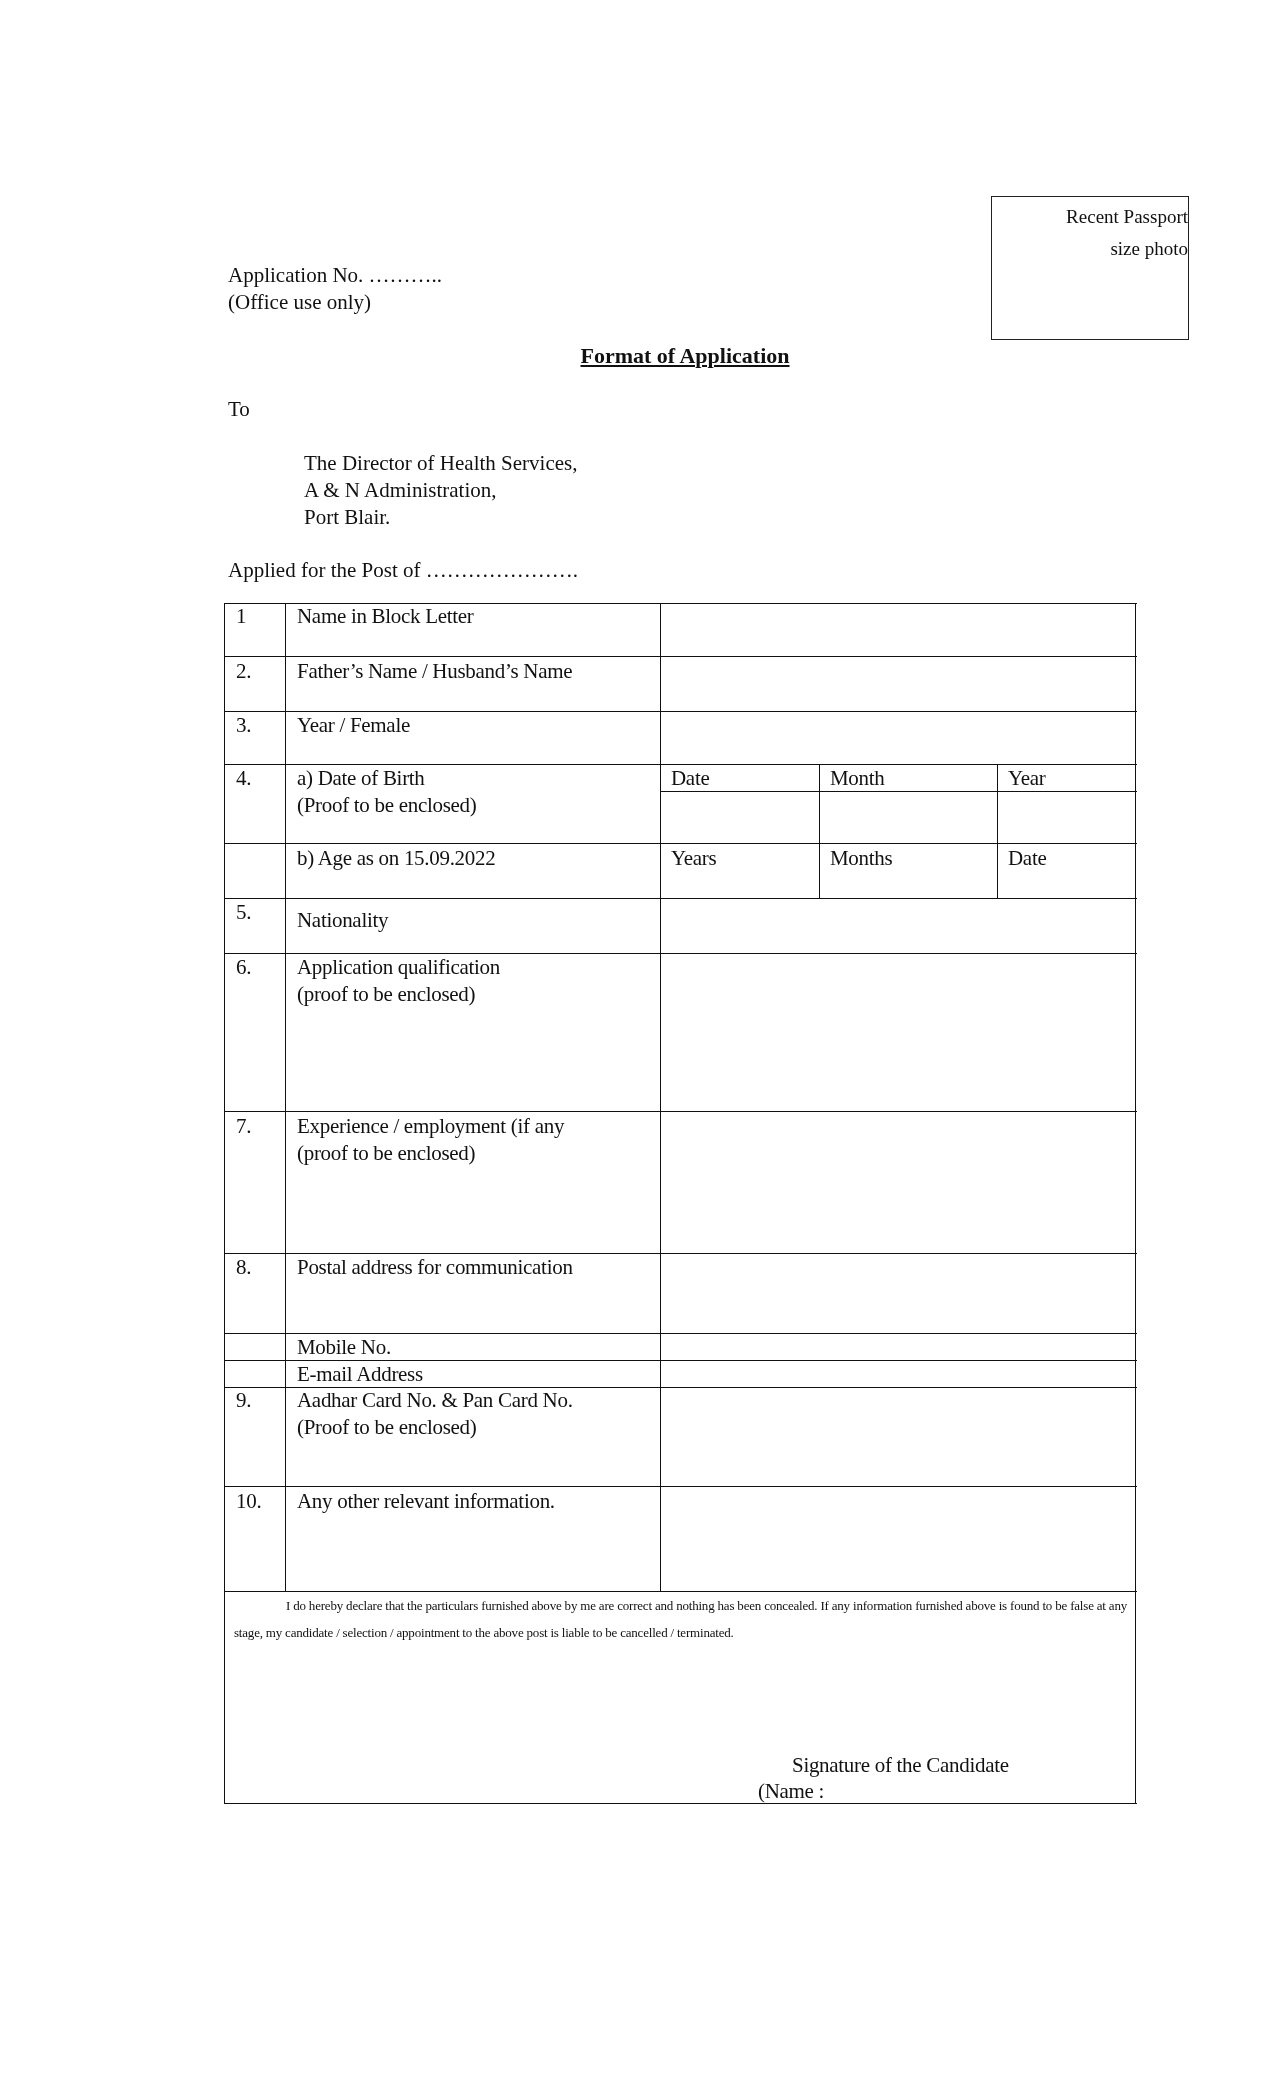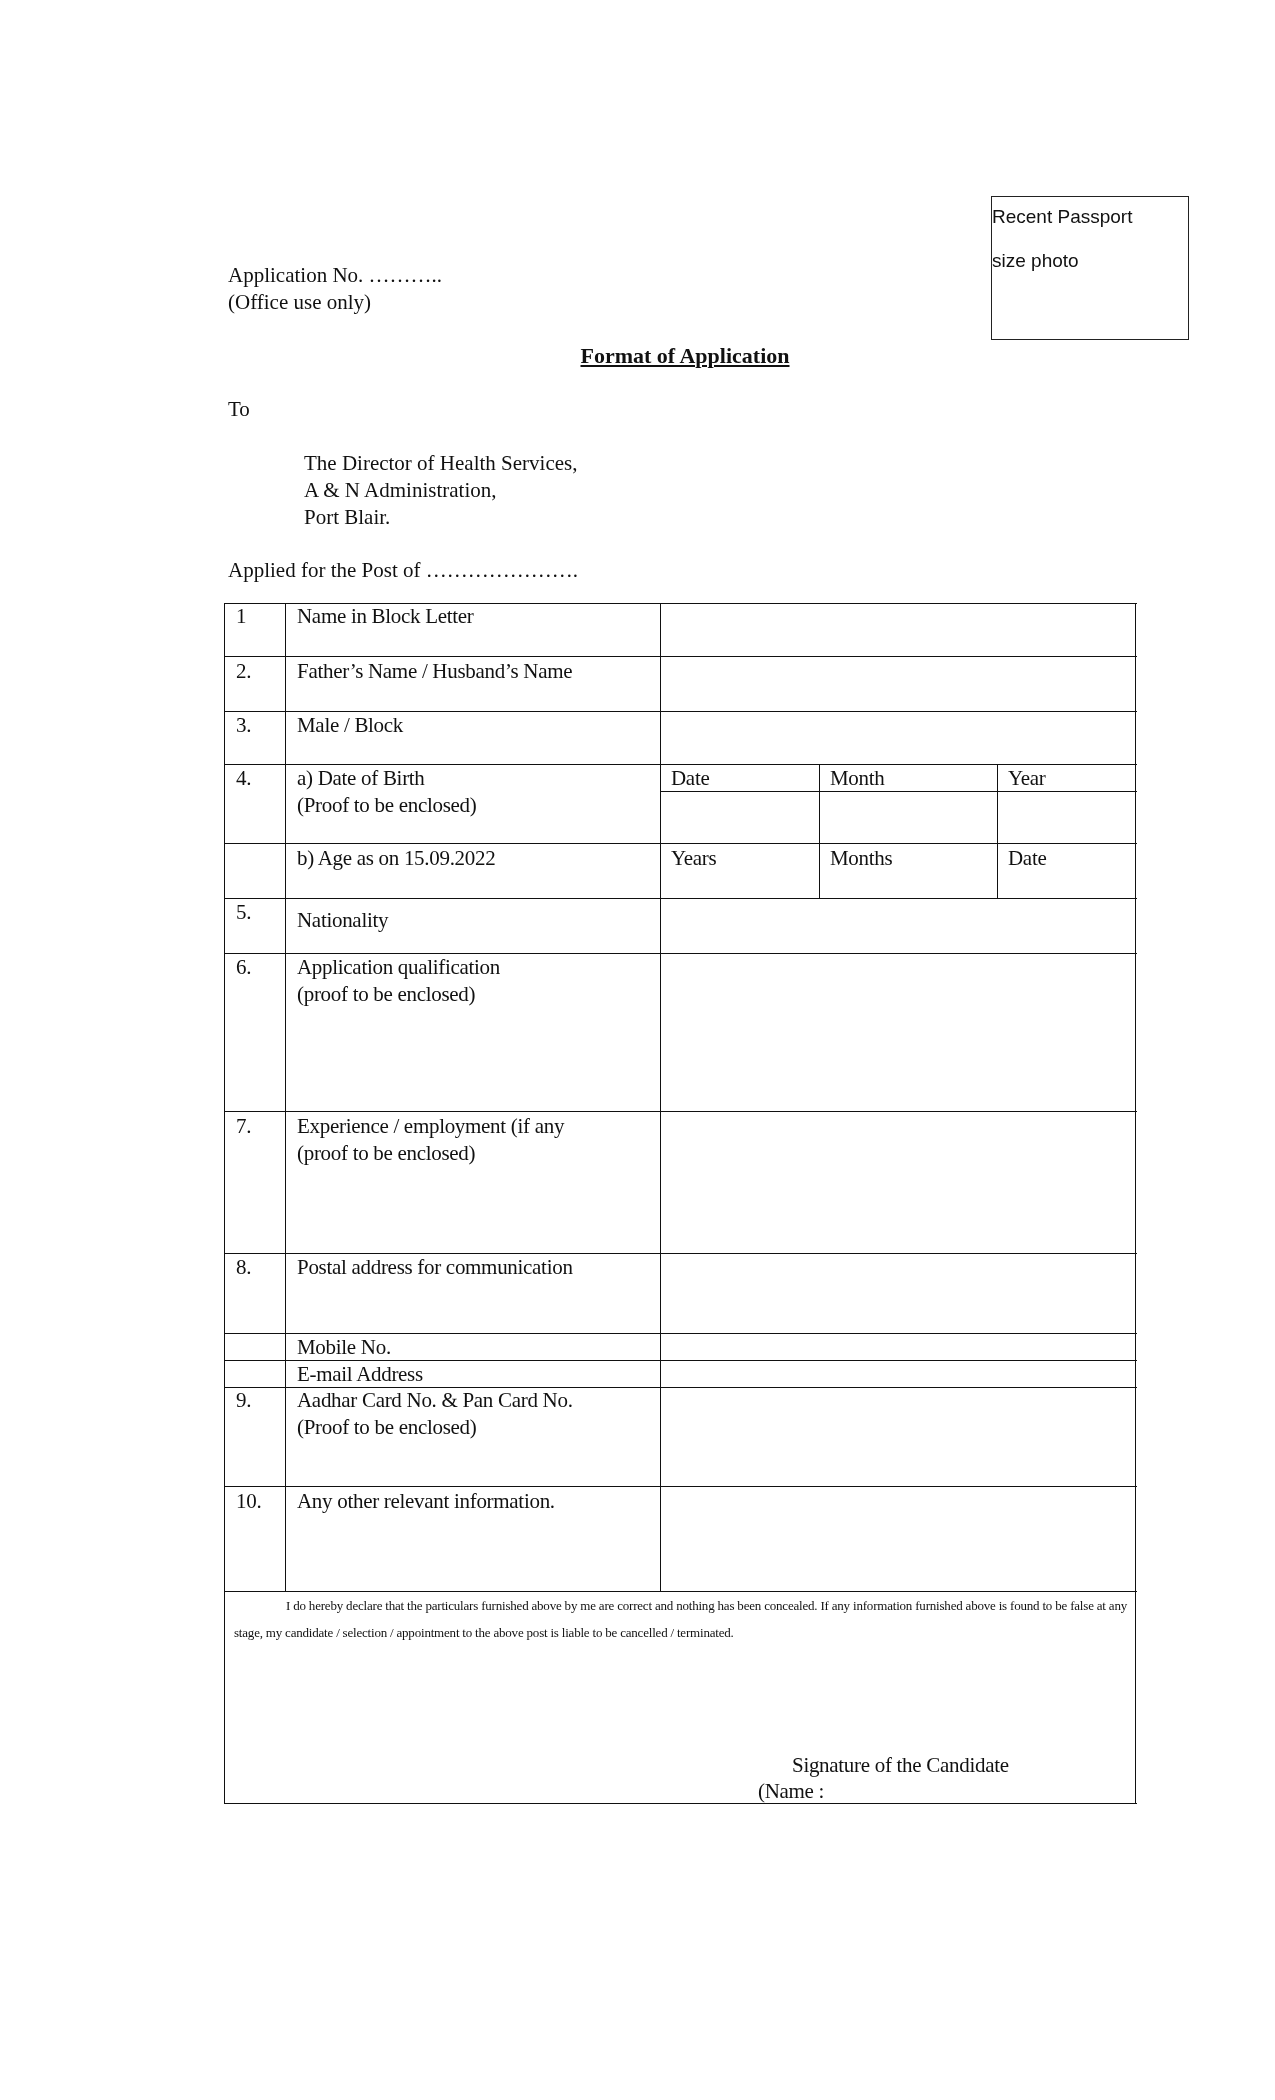--- a/index.html
+++ b/index.html
@@ -2,39 +2,39 @@
 <html><head>
   <meta charset="utf-8">
   <style>
     html, body { margin: 0; padding: 0; background: #ffffff; }
     body { width: 1275px; height: 2100px; position: relative; overflow: hidden;
            font-family: "Liberation Serif", "DejaVu Serif", serif; color: #111; }
     .abs { position: absolute; }
     .t20 { font-size: 21px; line-height: 27px; }
     .photo-box { position: absolute; left: 991px; top: 196px; width: 198px; height: 144px;
                  border: 1.5px solid #222; box-sizing: border-box; }
-    .photo-text { font-family: Liberation Sans, sans-serif; font-size: 19px;
-                  line-height: 32px; text-align: left; margin-top: 4px; color: #111; }
+    .photo-text { font-family: Liberation Serif, serif; font-size: 19px;
+                  line-height: 32px; text-align: right; margin-top: 4px; color: #111; }
     .title { font-weight: bold; text-decoration: underline; font-size: 22px; }
     
     .tbl { position: absolute; left: 224px; top: 603px; width: 913px; height: 1200px; }
     .hl { position: absolute; height: 0; border-top: 1.5px solid #111; }
     .vl { position: absolute; width: 0; border-left: 1.5px solid #111; }
     .cell-text { position: absolute; font-size: 21px; line-height: 27px; white-space: nowrap;
                  letter-spacing: -0.3px; }
     .decl { position: absolute; left: 10px; width: 893px; font-size: 13px; line-height: 26.5px;
             text-align: justify; letter-spacing: -0.2px; }
     .decl .indent { display: inline-block; width: 52px; }
   </style>
 </head>
 <body>
 
 <div class="photo-box">
   <div class="photo-text">Recent Passport</div>
-  <div class="photo-text" style="margin-top:12px">size photo</div>
+  <div class="photo-text" style="margin-top:0">size photo</div>
 </div>
 
 <div class="abs t20" style="left:228px; top:262px;">Application No. ………..</div>
 <div class="abs t20" style="left:228px; top:289px;">(Office use only)</div>
 <div class="abs title" style="left:0; width:1370px; text-align:center; top:343px;">Format of Application</div>
 
 <div class="abs t20" style="left:228px; top:396px;">To</div>
 <div class="abs t20" style="left:304px; top:450px;">The Director of Health Services,</div>
 <div class="abs t20" style="left:304px; top:477px;">A &amp; N Administration,</div>
 <div class="abs t20" style="left:304px; top:504px;">Port Blair.</div>
@@ -69,21 +69,21 @@
 
   <div class="cell-text" style="left:12px; top:0px;">1</div>
   <div class="cell-text" style="left:73px; top:0px;">Name in Block Letter</div>
   <div class="abs" style="left:438px; top:2px; width:472px; height:50px;"></div>
 
   <div class="cell-text" style="left:12px; top:55px;">2.</div>
   <div class="cell-text" style="left:73px; top:55px;">Father’s Name / Husband’s Name</div>
   <div class="abs" style="left:438px; top:55px; width:472px; height:52px;"></div>
 
   <div class="cell-text" style="left:12px; top:109px;">3.</div>
-  <div class="cell-text" style="left:73px; top:109px;">Male / Block</div>
+  <div class="cell-text" style="left:73px; top:109px;">Year / Female</div>
   <div class="abs" style="left:438px; top:110px; width:472px; height:50px;"></div>
 
   <div class="cell-text" style="left:12px; top:162px;">4.</div>
   <div class="cell-text" style="left:73px; top:162px;">a)  Date of Birth</div>
   <div class="cell-text" style="left:73px; top:189px;">(Proof to be enclosed)</div>
   <div class="cell-text" style="left:447px; top:162px;">Date</div>
   <div class="cell-text" style="left:606px; top:162px;">Month</div>
   <div class="cell-text" style="left:784px; top:162px;">Year</div>
   <div class="abs" style="left:438px; top:190px; width:156px; height:49px;"></div>
   <div class="abs" style="left:597px; top:190px; width:175px; height:49px;"></div>

